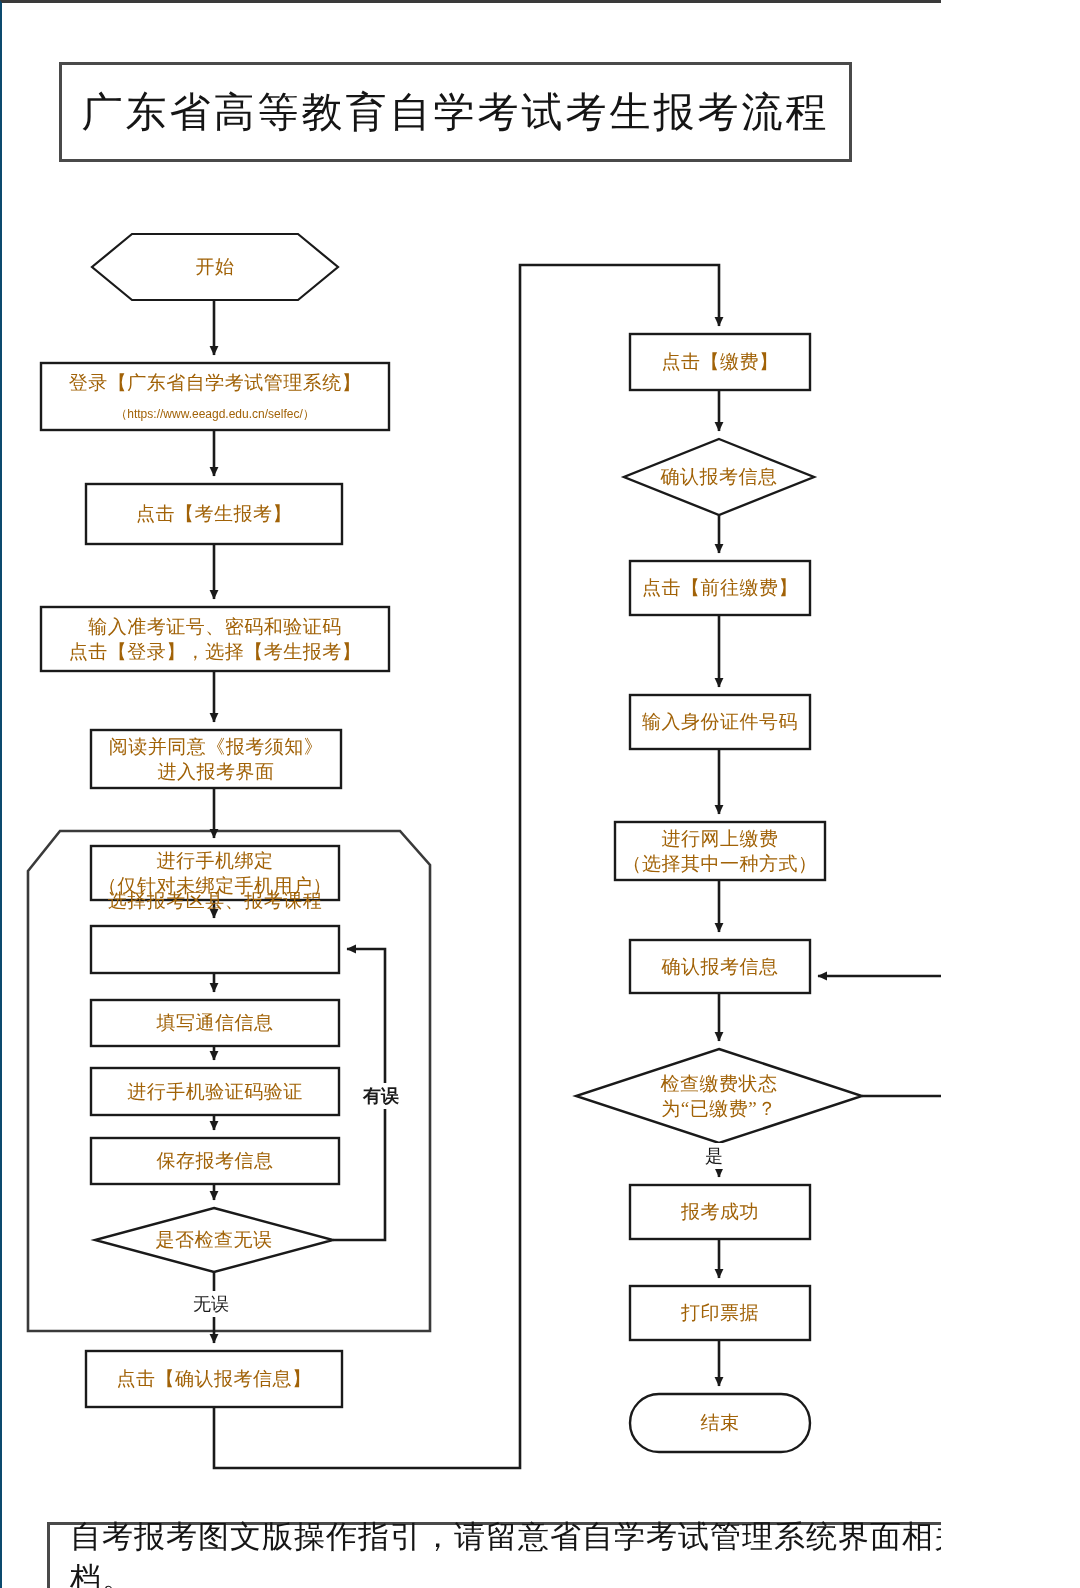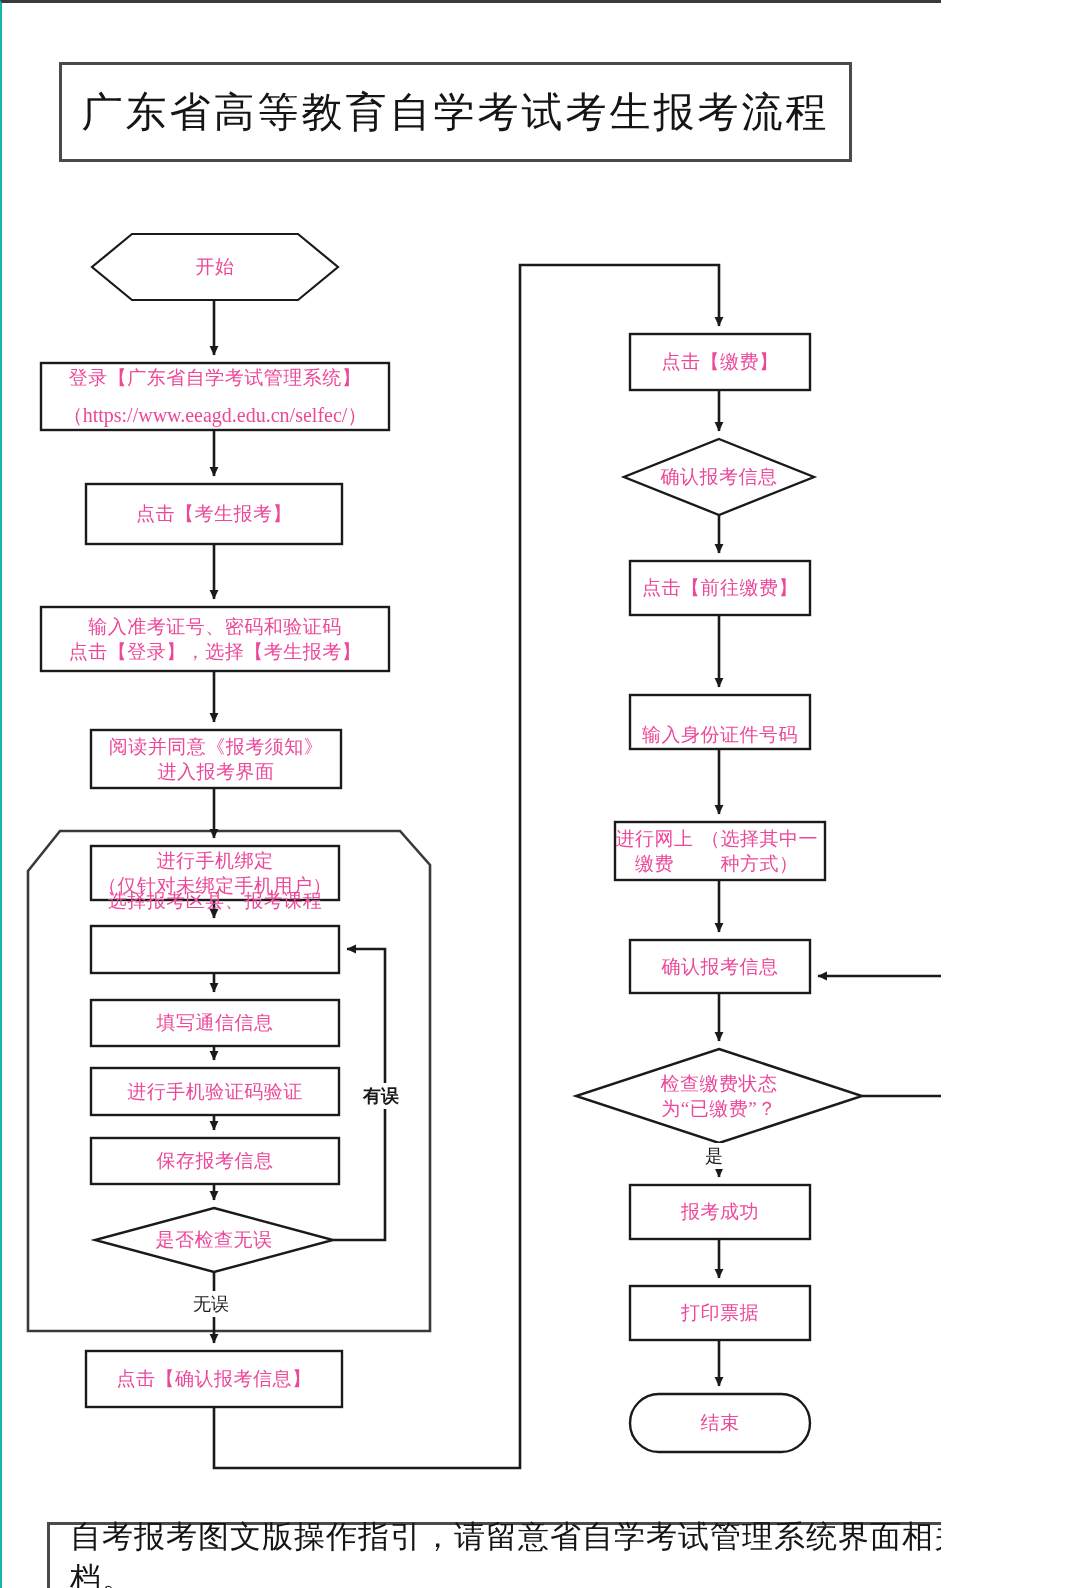--- a/index.html
+++ b/index.html
@@ -12,37 +12,37 @@
     font-family: "Liberation Serif", "DejaVu Serif", serif;
   }
   #page {
     position: relative;
     width: 941px;
     height: 1588px;
     background: #ffffff;
     overflow: hidden;
     box-sizing: border-box;
     border-top: 3px solid #3a3a3a;
-    border-left: 2px solid #14b8a6;
+    border-left: 2px solid #0c4a6e;
   }
   #flow-svg {
     position: absolute;
     left: 0;
     top: 0;
     width: 1080px;
     height: 1588px;
   }
   .shape-text {
     position: absolute;
     display: flex;
     align-items: center;
     justify-content: center;
     text-align: center;
     line-height: 1.32;
-    color: #ec4899;
+    color: #a16207;
     font-size: 19px;
     letter-spacing: 0.5px;
     pointer-events: none;
     box-sizing: border-box;
   }
   .title-box {
     position: absolute;
     left: 57px;
     top: 59px;
     width: 793px;
@@ -74,22 +74,22 @@
     justify-content: flex-start;
     padding-left: 20px;
     box-sizing: border-box;
   }
   .footer-text {
     font-size: 31px;
     color: #151515;
     letter-spacing: 1px;
   }
   .mono-line {
-    font-family: Liberation Serif, serif;
-    font-size: 20px;
+    font-family: Liberation Sans, sans-serif;
+    font-size: 12px;
     letter-spacing: 0px;
   }
   .edge-label {
     position: absolute;
     font-size: 18px;
     color: #1a1a1a;
     background: #ffffff;
     padding: 1px 3px;
     pointer-events: none;
     white-space: nowrap;
@@ -246,25 +246,25 @@
   </div>
 
   <div class="shape-text" style="left:622px;top:444px;width:190px;height:60px;">
     <span>确认报考信息</span>
   </div>
 
   <div class="shape-text" style="left:628px;top:558px;width:180px;height:54px;">
     <span>点击【前往缴费】</span>
   </div>
 
-  <div class="shape-text" style="left:628px;top:692px;width:180px;height:54px;margin-top:13px;">
+  <div class="shape-text" style="left:628px;top:692px;width:180px;height:54px;">
     <span>输入身份证件号码</span>
   </div>
 
-  <div class="shape-text" style="left:613px;top:819px;width:210px;height:58px;flex-direction:row;">
+  <div class="shape-text" style="left:613px;top:819px;width:210px;height:58px;flex-direction:column;">
     <span>进行网上缴费</span>
     <span>（选择其中一种方式）</span>
   </div>
 
   <div class="shape-text" style="left:628px;top:937px;width:180px;height:53px;">
     <span>确认报考信息</span>
   </div>
 
   <div class="shape-text" style="left:600px;top:1058px;width:234px;height:70px;flex-direction:column;">
     <span>检查缴费状态</span>

